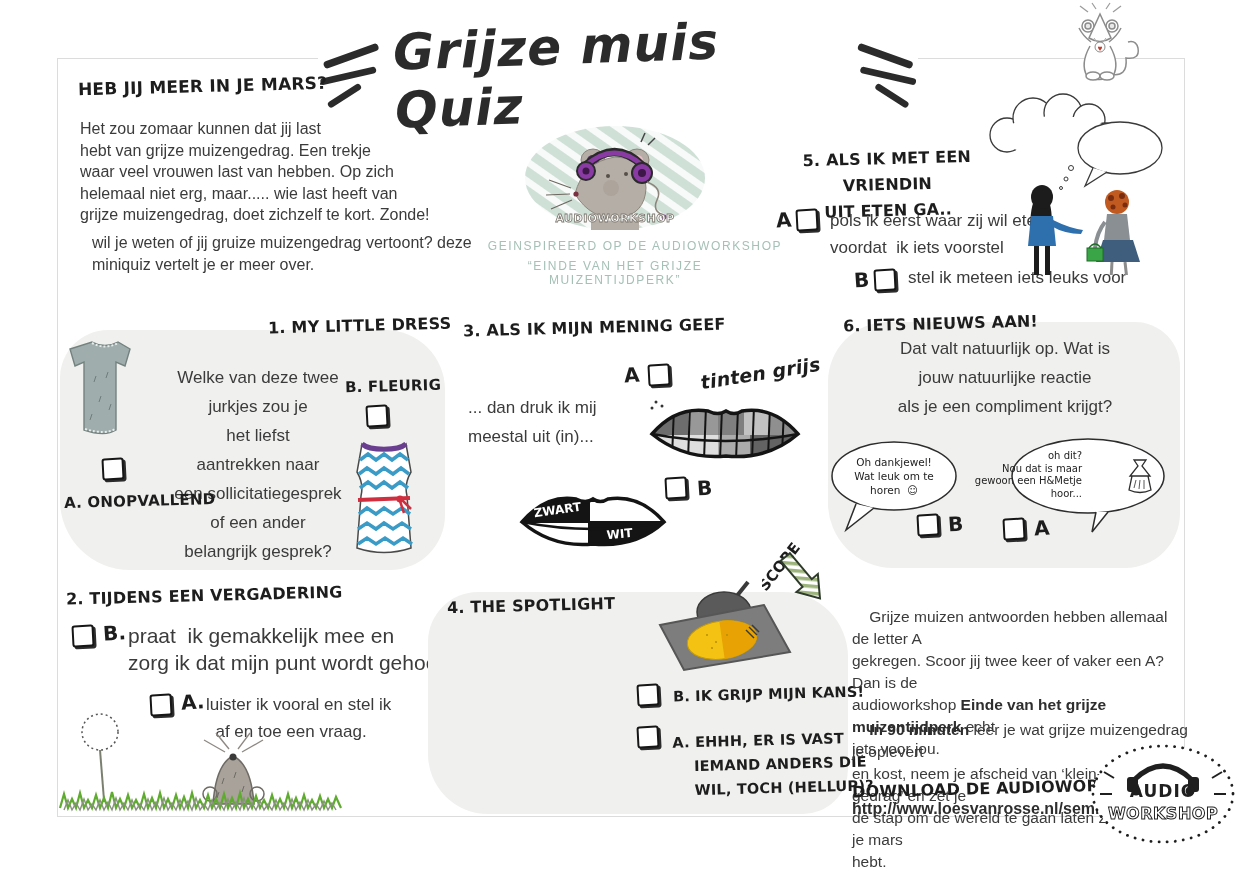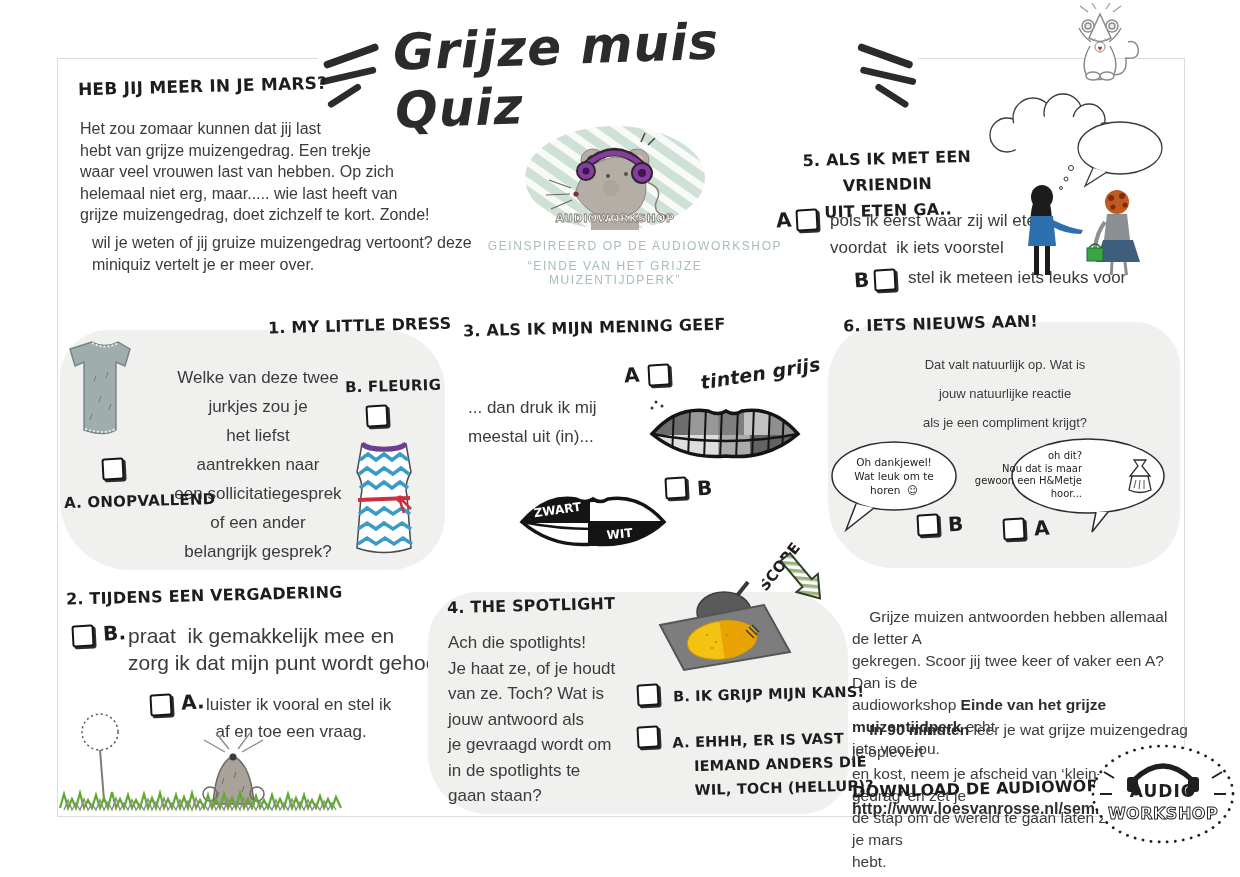--- a/index.html
+++ b/index.html
@@ -255,21 +255,21 @@
       <rect x="70" y="45" width="80" height="43" fill="#141414"></rect>
     </g>
     <path d="M4,46 Q75,60 146,46" fill="none" stroke="#141414" stroke-width="2.5"></path>
     <path d="M4,46 Q28,18 58,23 Q68,28 75,23 Q82,28 90,23 Q122,18 146,46 Q118,72 75,68 Q34,72 4,46 Z" fill="none" stroke="#141414" stroke-width="3.5"></path>
     <text x="40" y="38" text-anchor="middle" font-family="DejaVu Sans" font-weight="700" font-size="12" fill="#ffffff" transform="rotate(-8 40 38)">ZWART</text>
     <text x="102" y="62" text-anchor="middle" font-family="DejaVu Sans" font-weight="700" font-size="12" fill="#ffffff" transform="rotate(-5 102 62)">WIT</text>
   </svg>
 
   <div class="abs blob" style="left:828px;top:322px;width:352px;height:246px;border-radius:60px 45px 55px 65px;"></div>
   <div class="abs hand tilt" style="left:843px;top:314px;font-size:16px;">6. IETS NIEUWS AAN!</div>
-  <div class="abs txt pre" style="left:855px;top:350px;width:300px;text-align:center;font-size:13px;line-height:29px;">Dat valt natuurlijk op. Wat is
+  <div class="abs txt pre" style="left:855px;top:334px;width:300px;text-align:center;font-size:17px;line-height:29px;">Dat valt natuurlijk op. Wat is
 jouw natuurlijke reactie
 als je een compliment krijgt?</div>
   <svg class="abs" style="left:828px;top:436px;" width="140" height="105" viewBox="0 0 140 105">
     <ellipse cx="66" cy="40" rx="62" ry="34" fill="#fff" stroke="#2d2d2d" stroke-width="1.5"></ellipse>
     <path d="M28,68 l-10,26 l28,-22" fill="#fff" stroke="#2d2d2d" stroke-width="1.5"></path>
   </svg>
   <div class="abs bubbletxt" style="left:834px;top:455px;width:120px;">Oh dankjewel!
 Wat leuk om te
 horen  ☺</div>
   <svg class="abs" style="left:1008px;top:434px;" width="168" height="100" viewBox="0 0 168 100">
@@ -320,27 +320,20 @@
         <line x1="178" y1="72" x2="176" y2="78"></line>
     <line x1="186" y1="86" x2="184" y2="92"></line>
         <line x1="161" y1="92" x2="159" y2="98"></line>
       </g>
     <path d="M2,108 l4,-14 l4,14 l4,-9 l4,9 l4,-15 l4,15 l4,-8 l4,8 l4,-13 l4,13 l4,-10 l4,10 l4,-16 l4,16 l4,-9 l4,9 l4,-13 l4,13 l4,-8 l4,8 l4,-14 l4,14 l4,-10 l4,10 l4,-15 l4,15 l4,-9 l4,9 l4,-13 l4,13 l4,-11 l4,11 l4,-15 l4,15 l4,-8 l4,8 l4,-13 l4,13 l4,-9 l4,9 l4,-14 l4,14 l4,-10 l4,10 l4,-15 l4,15 l4,-9 l4,9 l4,-12 l4,12 l4,-8 l4,8 l4,-13 l4,13 l4,-9 l4,9 l4,-14 l4,14 l4,-10 l4,10 l4,-13 l4,13 l4,-8 l4,8 l4,-12 l4,12 l4,-9 l4,9 l4,-11 l5,11" fill="none" stroke="#5fab2f" stroke-width="2.2"></path>
     <path d="M6,110 l4,-10 l4,10 l4,-7 l4,7 l4,-11 l4,11 l4,-6 l4,6 l4,-10 l4,10 l4,-8 l4,8 l4,-12 l4,12 l4,-7 l4,7 l4,-10 l4,10 l4,-6 l4,6 l4,-11 l4,11 l4,-8 l4,8 l4,-12 l4,12 l4,-7 l4,7 l4,-10 l4,10 l4,-9 l4,9 l4,-12 l4,12 l4,-6 l4,6 l4,-10 l4,10 l4,-7 l4,7 l4,-11 l4,11 l4,-8 l4,8 l4,-12 l4,12 l4,-7 l4,7 l4,-9 l4,9 l4,-6 l4,6 l4,-10 l4,10 l4,-7 l4,7 l4,-11 l4,11 l4,-8 l4,8 l4,-10 l4,10 l4,-6 l4,6 l4,-9 l4,9 l4,-7 l4,7" fill="none" stroke="#8b9083" stroke-width="1.4"></path>
   </svg>
 
   <div class="abs blob" style="left:428px;top:592px;width:420px;height:222px;border-radius:50px 65px 45px 60px;"></div>
   <div class="abs hand tilt" style="left:447px;top:596px;font-size:16px;">4. THE SPOTLIGHT</div>
-  <div class="abs txt pre" style="left:448px;top:630px;font-size:17px;line-height:25.5px;">Ach die spotlights!
-Je haat ze, of je houdt
-van ze. Toch? Wat is
-jouw antwoord als
-je gevraagd wordt om
-in de spotlights te
-gaan staan?</div>
   <svg class="abs" style="left:652px;top:580px;" width="142" height="92" viewBox="0 0 142 92">
     <line x1="96" y1="2" x2="80" y2="22" stroke="#3a3a3a" stroke-width="4"></line>
     <ellipse cx="72" cy="32" rx="27" ry="20" fill="#5a5a5a" stroke="#3a3a3a" stroke-width="1.5"></ellipse>
     <polygon points="8,45 112,25 138,72 32,90" fill="#7d7d7d" stroke="#565656" stroke-width="2"></polygon>
     <g transform="rotate(-8 70 60)">
       <ellipse cx="70" cy="60" rx="35" ry="19" fill="#f3c212" stroke="#c79a05"></ellipse>
       <path d="M70,41 a35,19 0 0 1 35,19 a35,19 0 0 1 -35,19 Z" fill="#e8a203"></path>
     </g>
     <g stroke="#3a3a3a" stroke-width="1.5">
       <line x1="94" y1="50" x2="102" y2="58"></line>

